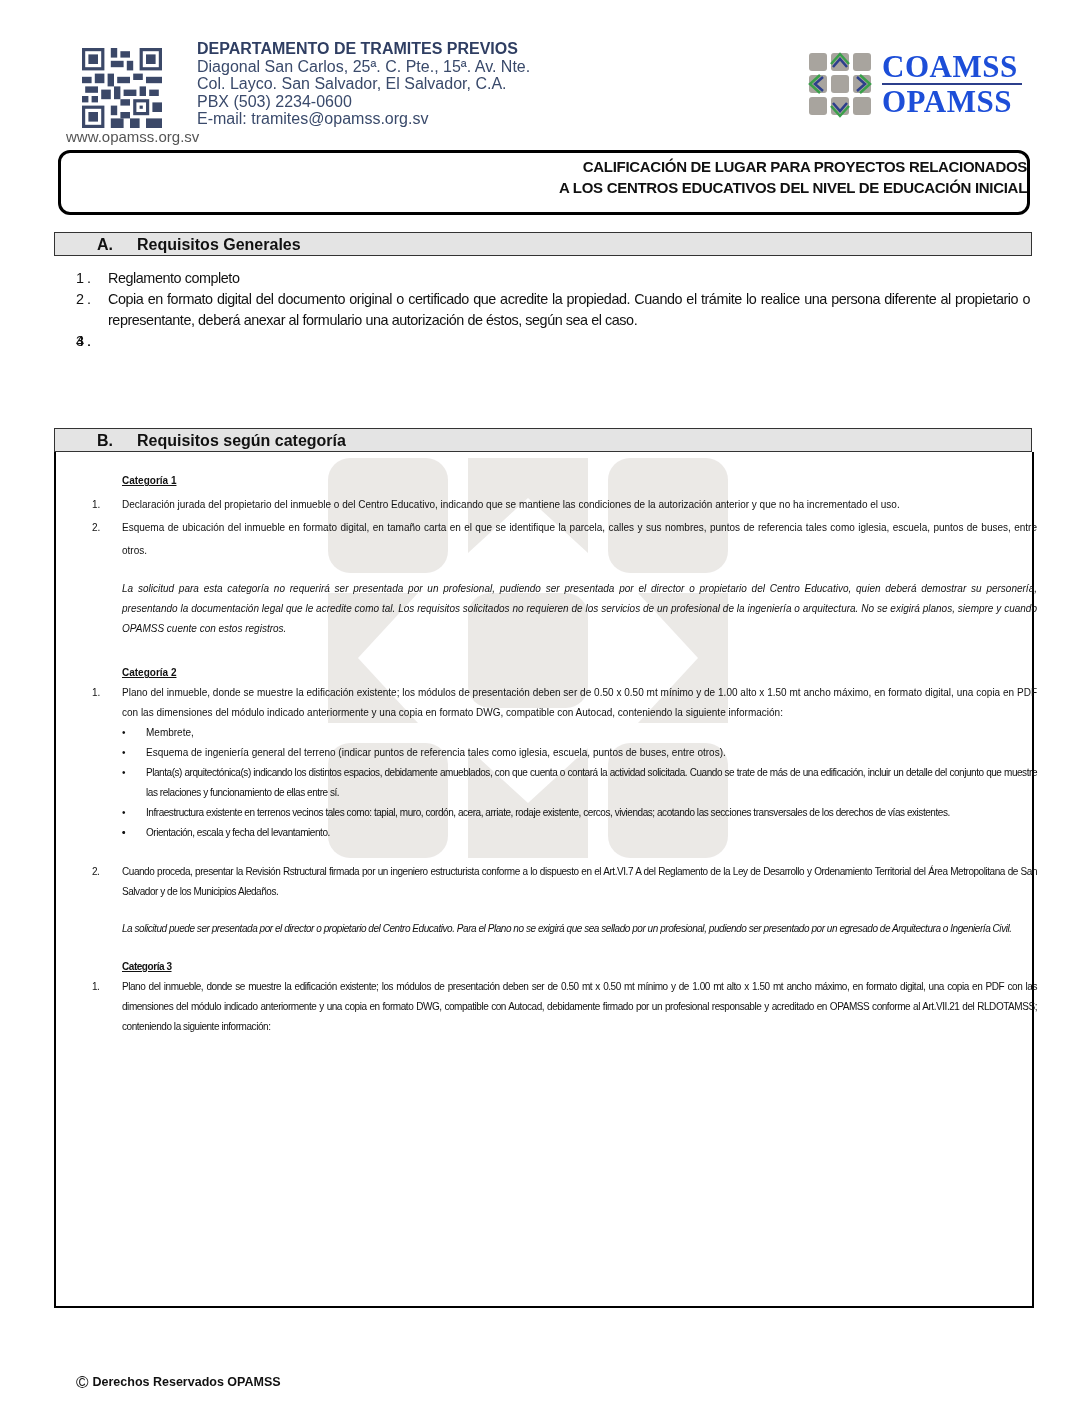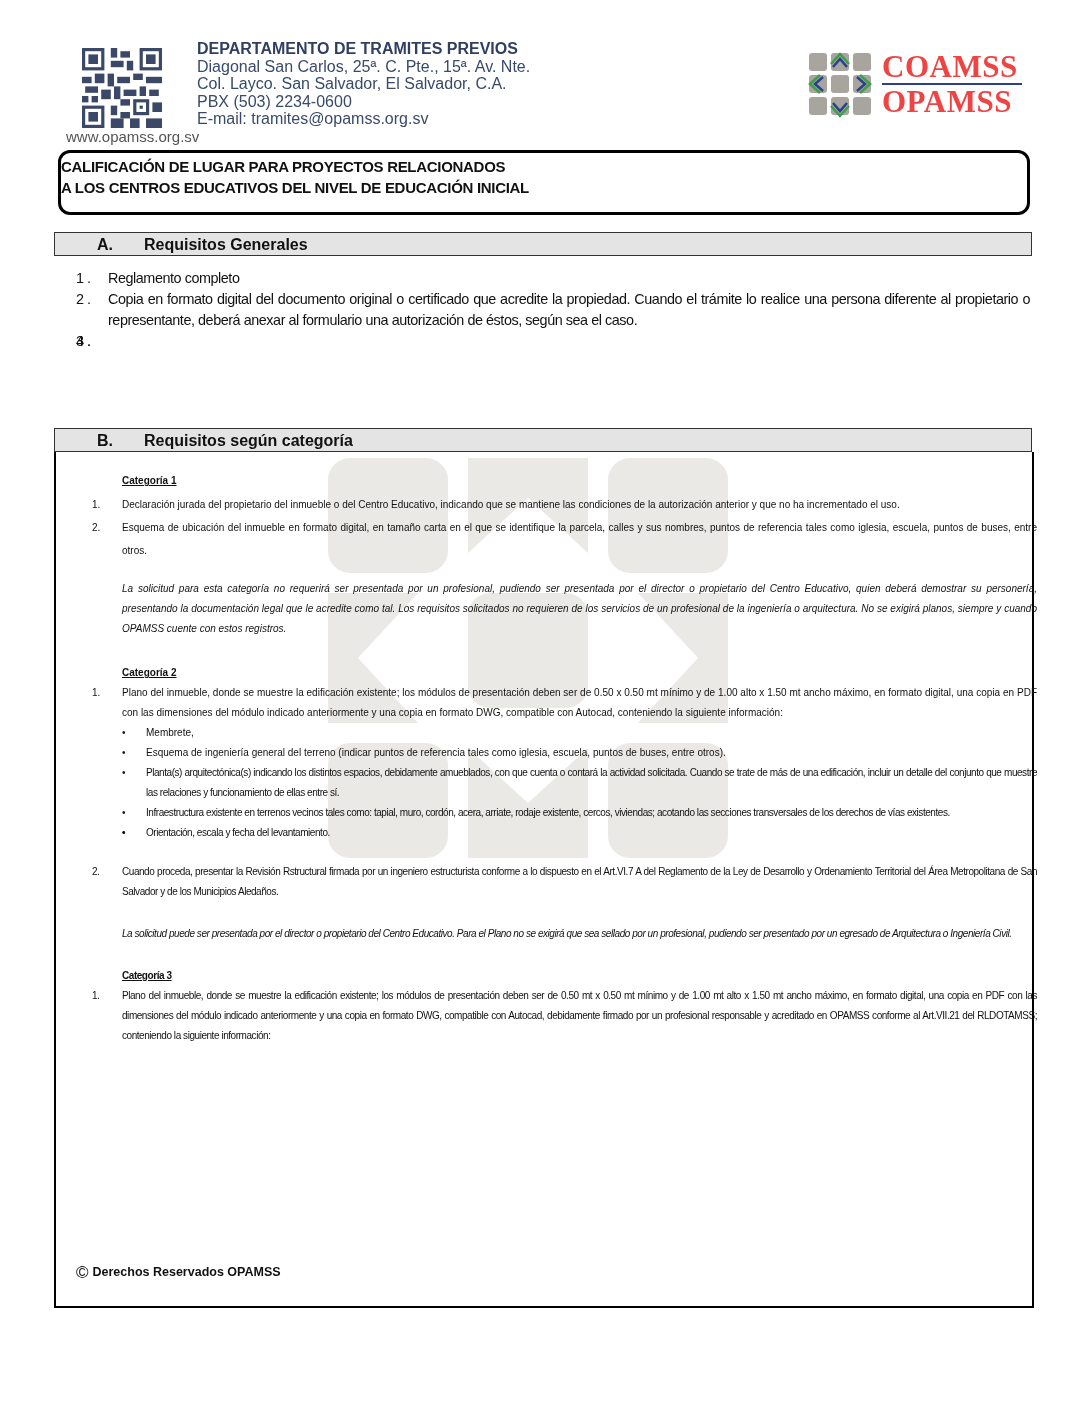--- a/index.html
+++ b/index.html
@@ -4,30 +4,30 @@
 <style>
   html, body { margin: 0; padding: 0; background: #ffffff; }
   body { width: 1088px; height: 1408px; position: relative; overflow: hidden; font-family: "Liberation Sans", sans-serif; color: #111; }
 
   
   .qr { position: absolute; left: 82px; top: 48px; width: 80px; height: 80px; }
   .qr-url { position: absolute; left: 66px; top: 128px; width: 112px; text-align: center; font-size: 15px; color: #555; }
   .dept { position: absolute; left: 197px; top: 40px; font-size: 16px; line-height: 17.5px; color: #3a4a6b; }
   .dept .dept-title { font-weight: bold; color: #2f3e62; }
   .logo { position: absolute; left: 806px; top: 50px; width: 220px; height: 70px; }
-  .logo-text { position: absolute; left: 882px; top: 50px; font-family: "Liberation Serif", serif; color: #ef4444; font-weight: bold; font-size: 31px; line-height: 33px; letter-spacing: 0.5px; }
+  .logo-text { position: absolute; left: 882px; top: 50px; font-family: "Liberation Serif", serif; color: #1d4ed8; font-weight: bold; font-size: 31px; line-height: 33px; letter-spacing: 0.5px; }
   .logo-text .rule { height: 2px; background: #2c3f8c; margin: 0 0 0 0; width: 140px; }
 
   
-  .title-box { position: absolute; left: 58px; top: 150px; width: 966px; height: 56px; border: 3px solid #000; border-radius: 12px; text-align: left; font-weight: bold; font-size: 15px; line-height: 21px; padding-top: 3px; letter-spacing: -0.3px; }
+  .title-box { position: absolute; left: 58px; top: 150px; width: 966px; height: 56px; border: 3px solid #000; border-radius: 12px; text-align: right; font-weight: bold; font-size: 15px; line-height: 21px; padding-top: 3px; letter-spacing: -0.3px; }
 
   
   .sec-head { position: absolute; left: 54px; width: 978px; height: 24px; background: #e4e4e4; border: 1.5px solid #333; font-weight: bold; font-size: 16px; line-height: 24px; box-sizing: border-box; }
   .sec-head .letter { position: absolute; left: 42px; }
-  .sec-head .label { position: absolute; left: 89px; }
+  .sec-head .label { position: absolute; left: 82px; }
 
   
   .list-a { position: absolute; left: 72px; top: 268px; width: 958px; font-size: 14.4px; line-height: 21px; letter-spacing: -0.35px; }
   .list-a .item { position: relative; padding-left: 36px; text-align: justify; }
   .list-a .num { position: absolute; left: 4px; top: 0; font-weight: normal; }
 
   
   .sec-b-box { position: absolute; left: 54px; top: 452px; width: 980px; height: 856px; border: 2.5px solid #000; border-top: none; box-sizing: border-box; }
 
   
@@ -35,21 +35,21 @@
 
   .content-b { position: absolute; left: 89px; top: 470px; width: 948px; font-size: 10px; line-height: 21px; }
   .cat-title { font-weight: bold; text-decoration: underline; padding-left: 33px; margin: 0; }
   .nitem { position: relative; padding-left: 33px; text-align: justify; }
   .nitem .n { position: absolute; left: 3px; top: 0; }
   .note { padding-left: 33px; font-style: italic; text-align: justify; }
   .bul { position: relative; padding-left: 57px; text-align: justify; }
   .bul .b { position: absolute; left: 33px; top: 0; }
   .cond { letter-spacing: -0.45px; }
 
-  .footer { position: absolute; left: 76px; top: 1263px; font-size: 12.5px; font-weight: bold; color: #111; }
+  .footer { position: absolute; left: 76px; top: 1373px; font-size: 12.5px; font-weight: bold; color: #111; }
   .footer .copy { font-size: 17px; font-weight: normal; vertical-align: -2px; margin-right: 4px; }
 </style>
 </head>
 <body>
 
 <svg class="qr" viewBox="0 0 25 25">
   <rect width="25" height="25" fill="#fff"></rect>
   <g fill="#3b4868">
     <rect x="0" y="0" width="7" height="7"></rect>
       <rect x="1" y="1" width="5" height="5" fill="#fff"></rect>
@@ -182,21 +182,21 @@
     <div class="bul"><span class="b">•</span><span>Membrete,</span></div>
     <div class="bul"><span class="b">•</span><span>Esquema de ingeniería general del terreno (indicar puntos de referencia tales como iglesia, escuela, puntos de buses, entre otros).</span></div>
     <div class="bul cond"><span class="b">•</span><span>Planta(s) arquitectónica(s) indicando los distintos espacios, debidamente amueblados, con que cuenta o contará la actividad solicitada. Cuando se trate de más de una edificación, incluir un detalle del conjunto que muestre las relaciones y funcionamiento de ellas entre sí.</span></div>
     <div class="bul cond"><span class="b">•</span><span>Infraestructura existente en terrenos vecinos tales como: tapial, muro, cordón, acera, arriate, rodaje existente, cercos, viviendas; acotando las secciones transversales de los derechos de vías existentes.</span></div>
     <div class="bul cond"><span class="b">•</span></div>
     <div class="bul cond"><span class="b">•</span><span>Orientación, escala y fecha del levantamiento.</span></div>
   </div>
   <div style="height:19px"></div>
   <div class="nitem cond" style="line-height:20px;"><span class="n">2.</span><span>Cuando proceda, presentar la Revisión Rstructural firmada por un ingeniero estructurista conforme a lo dispuesto en el Art.VI.7 A del Reglamento de la Ley de Desarrollo y Ordenamiento Territorial del Área Metropolitana de San Salvador y de los Municipios Aledaños.</span></div>
   <div style="height:19px"></div>
-  <div class="note cond" style="line-height:25px;">La solicitud puede ser presentada por el director o propietario del Centro Educativo. Para el Plano no se exigirá que sea sellado por un profesional, pudiendo ser presentado por un egresado de Arquitectura o Ingeniería Civil.</div>
+  <div class="note cond" style="line-height:16px;">La solicitud puede ser presentada por el director o propietario del Centro Educativo. Para el Plano no se exigirá que sea sellado por un profesional, pudiendo ser presentado por un egresado de Arquitectura o Ingeniería Civil.</div>
   <div style="height:19px"></div>
 
   <div class="cat-title cond">Categoría 3</div>
   <div class="nitem cond" style="line-height:20px;"><span class="n">1.</span><span>Plano del inmueble, donde se muestre la edificación existente; los módulos de presentación deben ser de 0.50 mt x 0.50 mt mínimo y de 1.00 mt alto x 1.50 mt ancho máximo, en formato digital, una copia en PDF con las dimensiones del módulo indicado anteriormente y una copia en formato DWG, compatible con Autocad, debidamente firmado por un profesional responsable y acreditado en OPAMSS conforme al Art.VII.21 del RLDOTAMSS; conteniendo la siguiente información:</span></div>
 </div>
 
 <div class="footer">
   <span class="copy">©</span><span>Derechos Reservados OPAMSS</span>
 </div>
 

